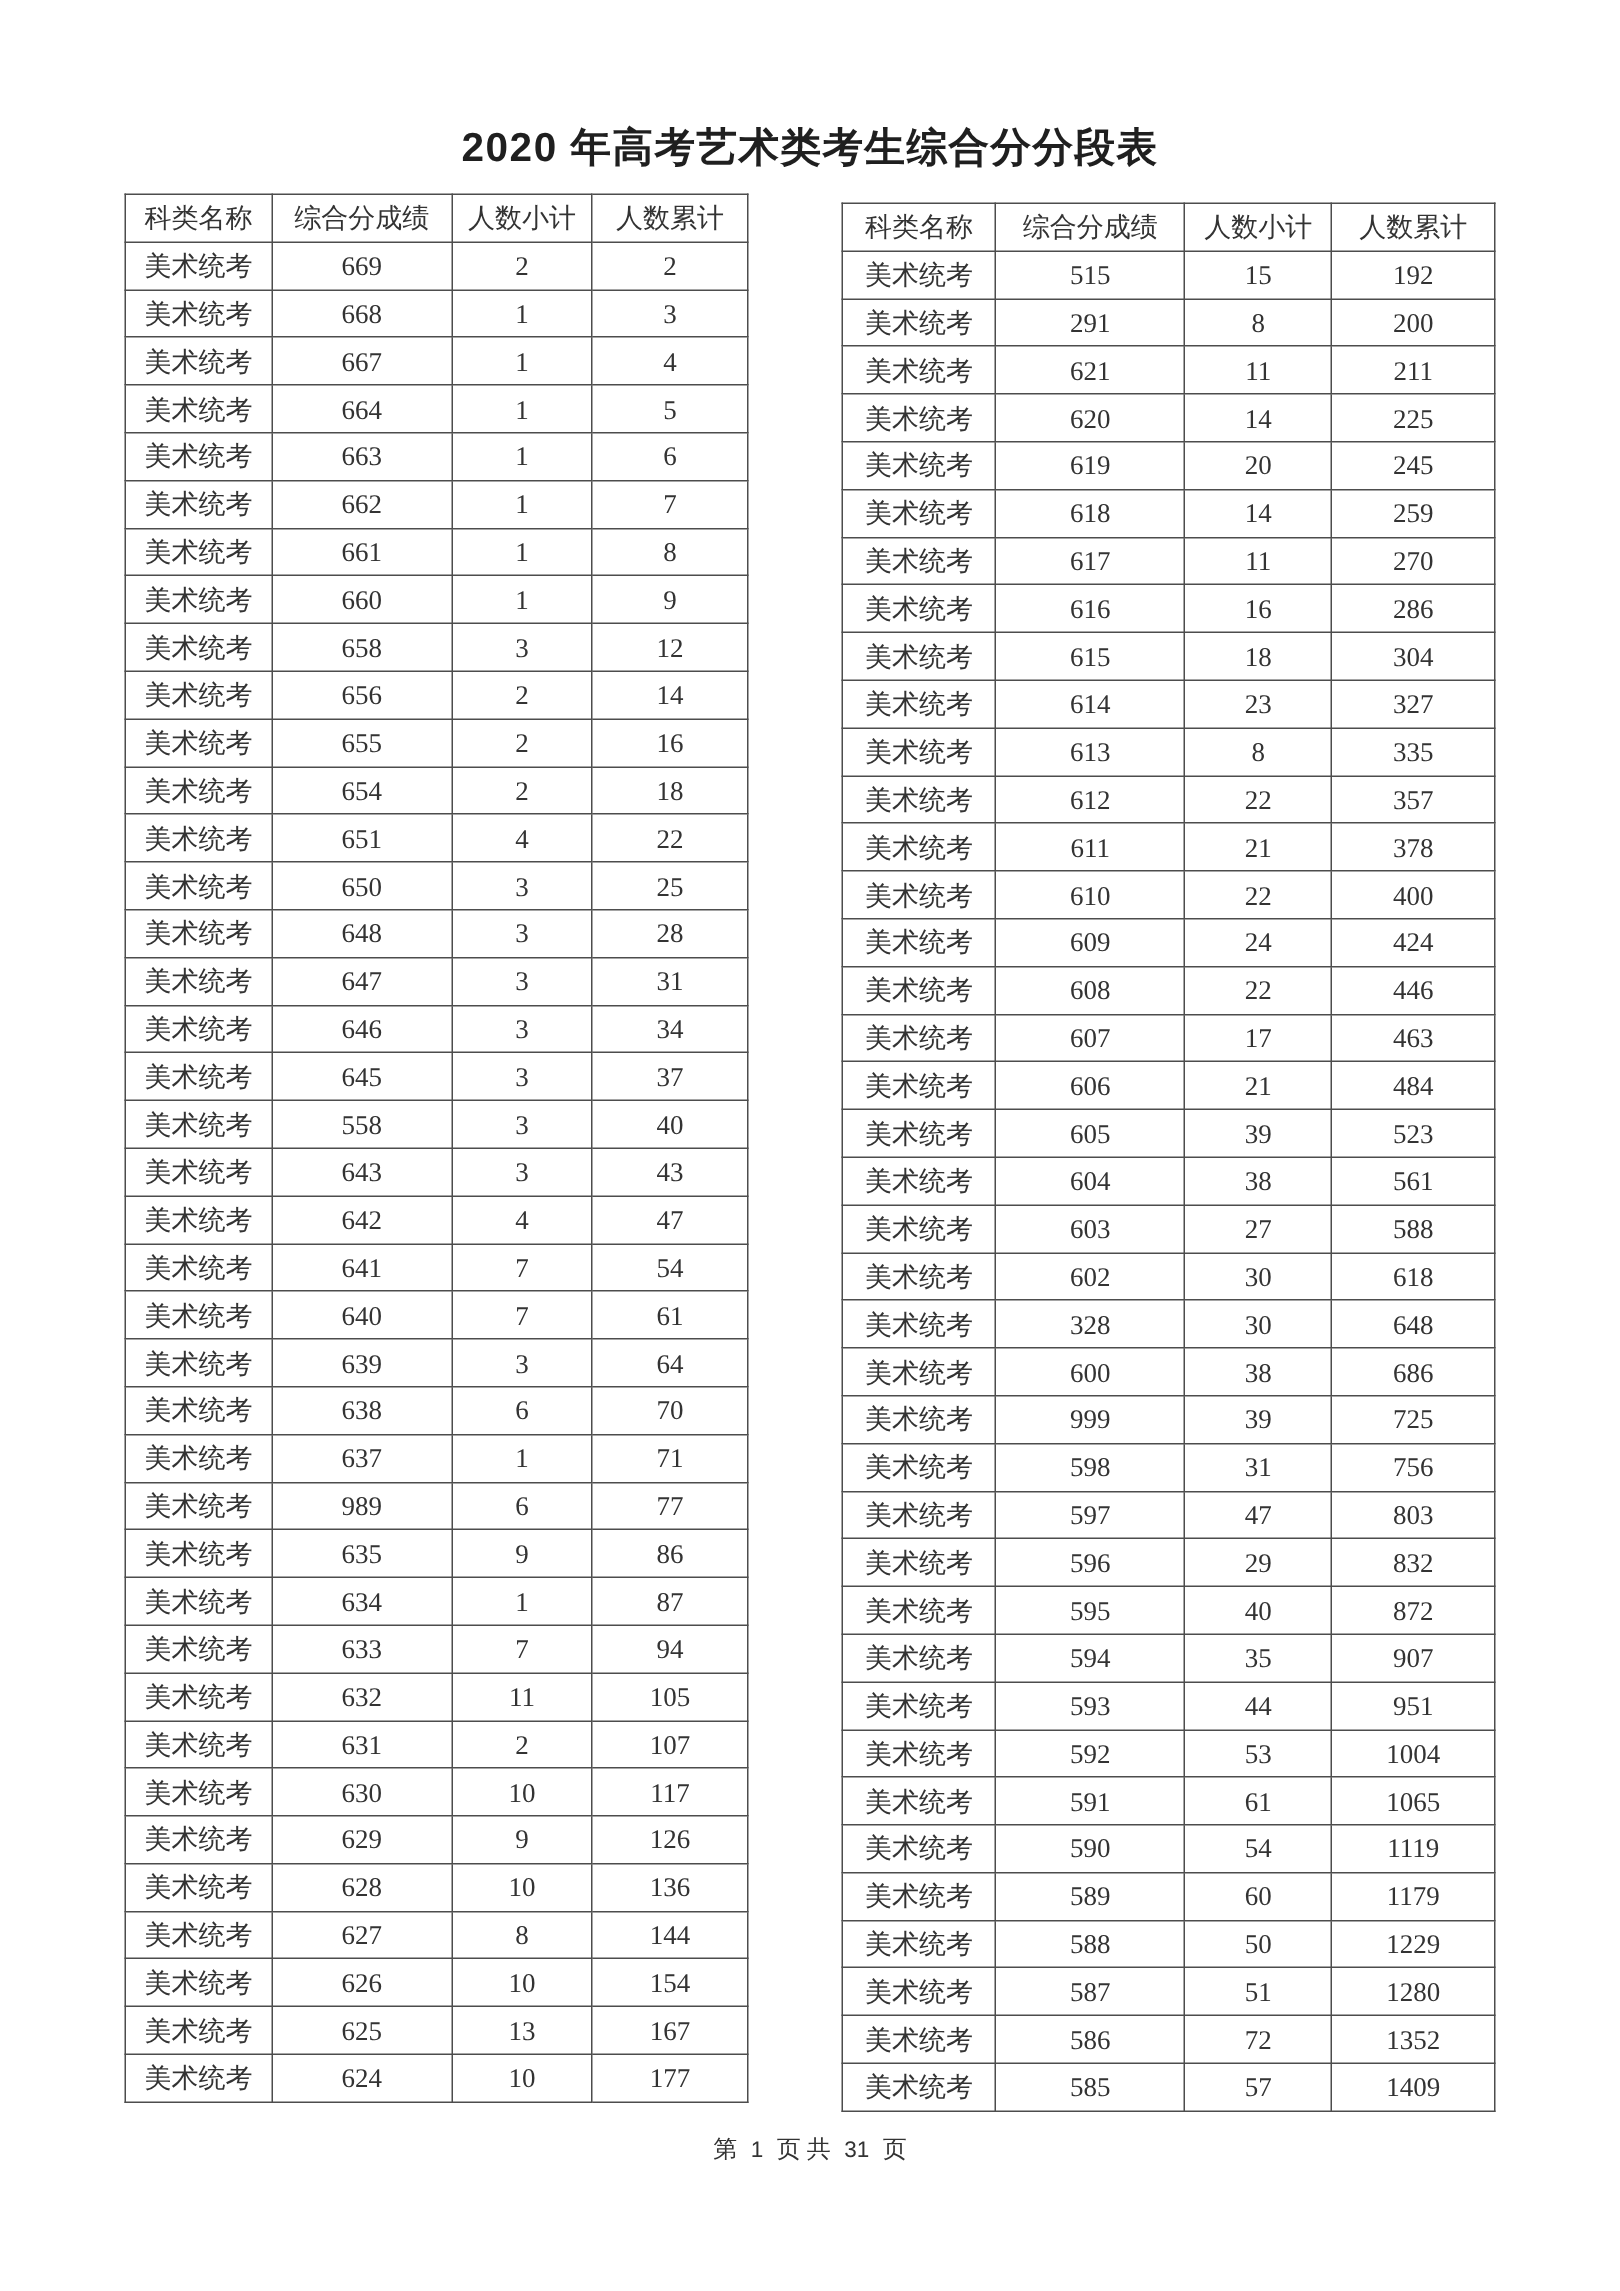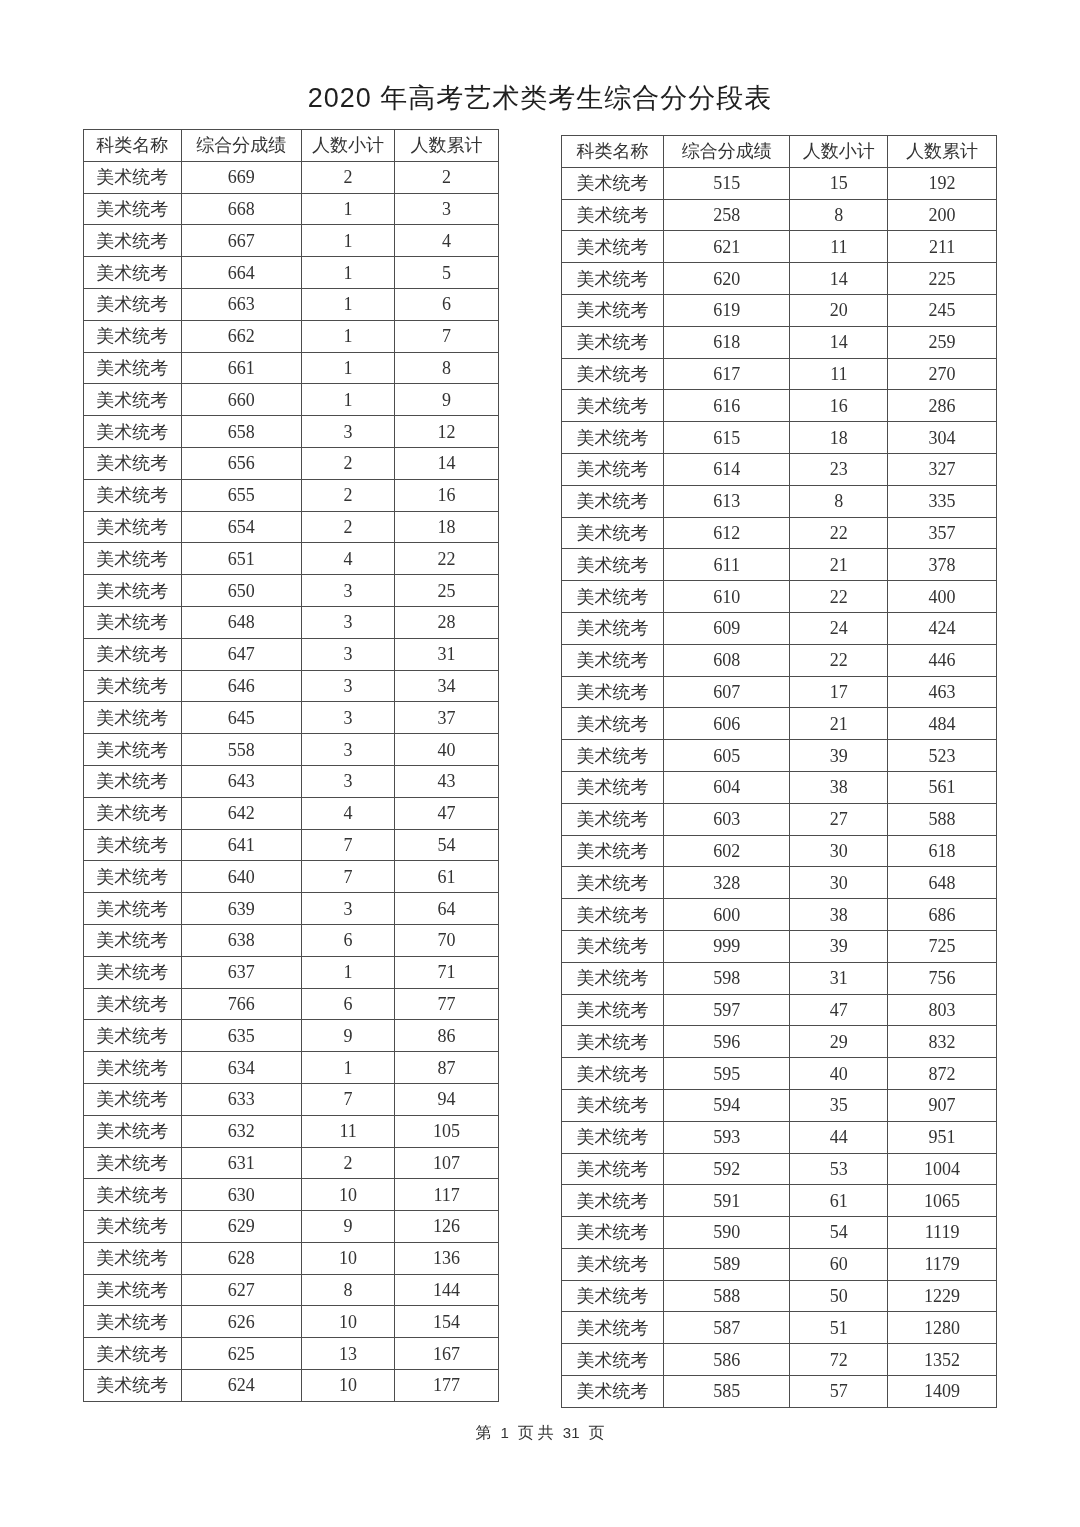--- a/index.html
+++ b/index.html
@@ -8,21 +8,21 @@
     background: #ffffff;
     font-family: "Liberation Serif", "DejaVu Serif", serif;
     color: #333333;
     position: relative;
     overflow: hidden;
   }
   .page { width: 100%; height: 100%; padding-top: 80px; }
   .doc-title {
     text-align: center;
     font-family: "Liberation Sans", "DejaVu Sans", sans-serif;
-    font-weight: 400;
+    font-weight: 700;
     font-size: 27px;
     color: #1f1f1f;
     letter-spacing: 1px;
   }
   .tables {
     display: flex;
     justify-content: center;
     align-items: flex-start;
     gap: 62px;
     margin-top: 13px;
@@ -232,21 +232,21 @@
             <td>70</td>
           </tr>
           <tr>
             <td>美术统考</td>
             <td>637</td>
             <td>1</td>
             <td>71</td>
           </tr>
           <tr>
             <td>美术统考</td>
-            <td>766</td>
+            <td>989</td>
             <td>6</td>
             <td>77</td>
           </tr>
           <tr>
             <td>美术统考</td>
             <td>635</td>
             <td>9</td>
             <td>86</td>
           </tr>
           <tr>
@@ -335,21 +335,21 @@
       </thead>
       <tbody>
           <tr>
             <td>美术统考</td>
             <td>515</td>
             <td>15</td>
             <td>192</td>
           </tr>
           <tr>
             <td>美术统考</td>
-            <td>258</td>
+            <td>291</td>
             <td>8</td>
             <td>200</td>
           </tr>
           <tr>
             <td>美术统考</td>
             <td>621</td>
             <td>11</td>
             <td>211</td>
           </tr>
           <tr>

